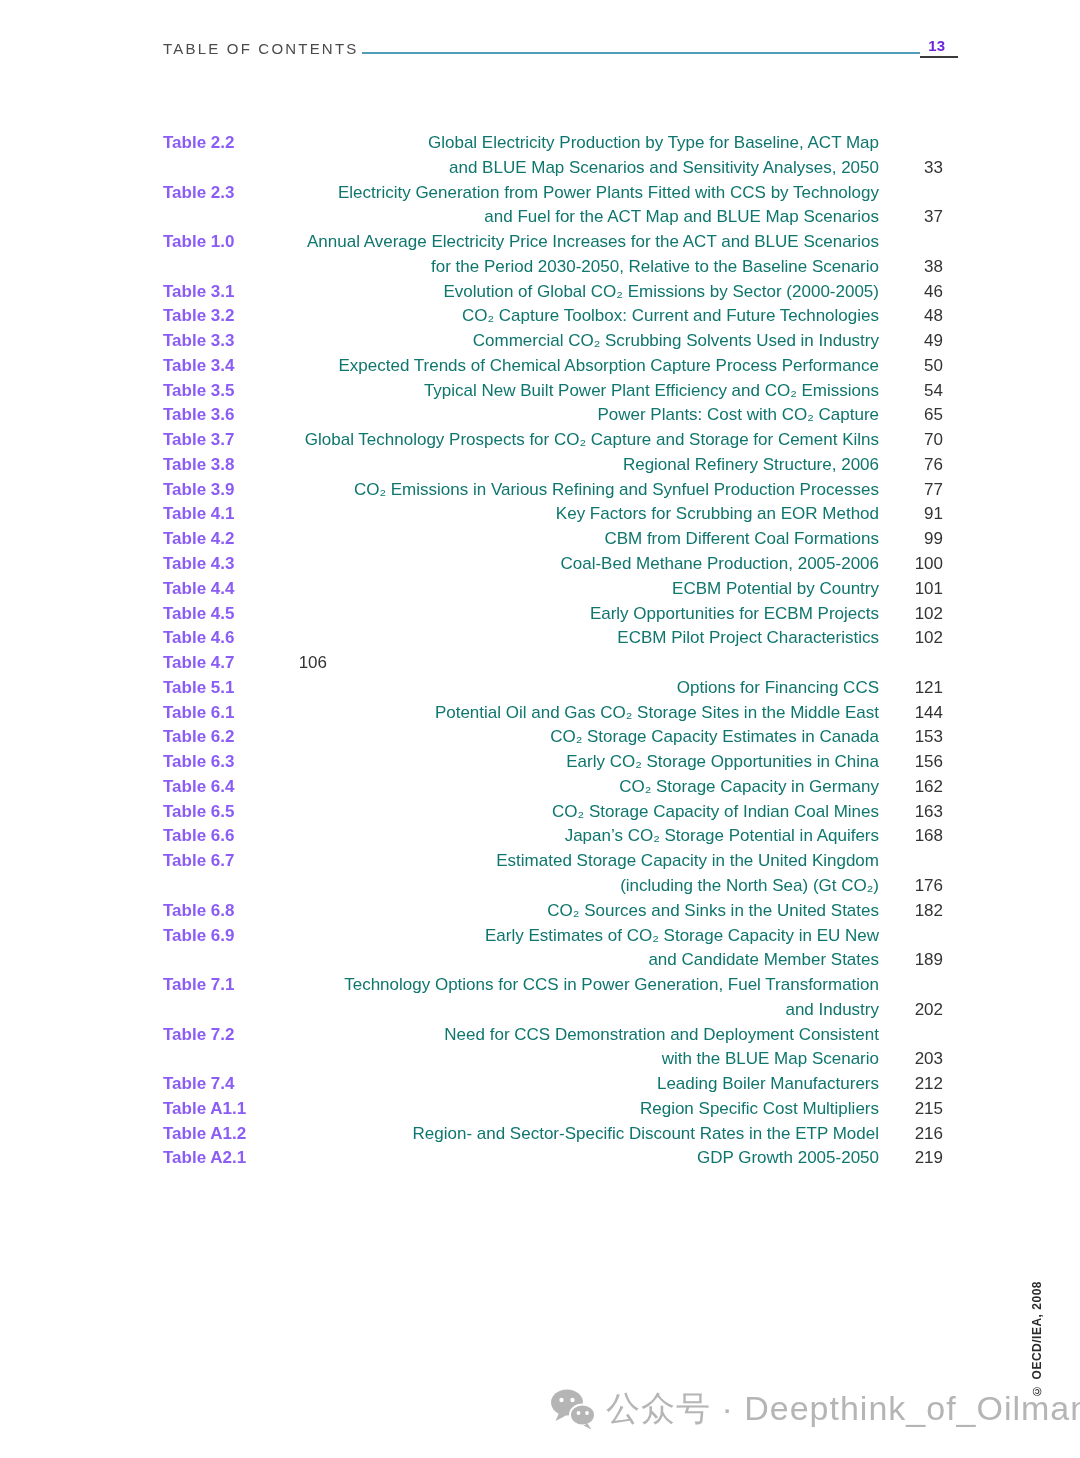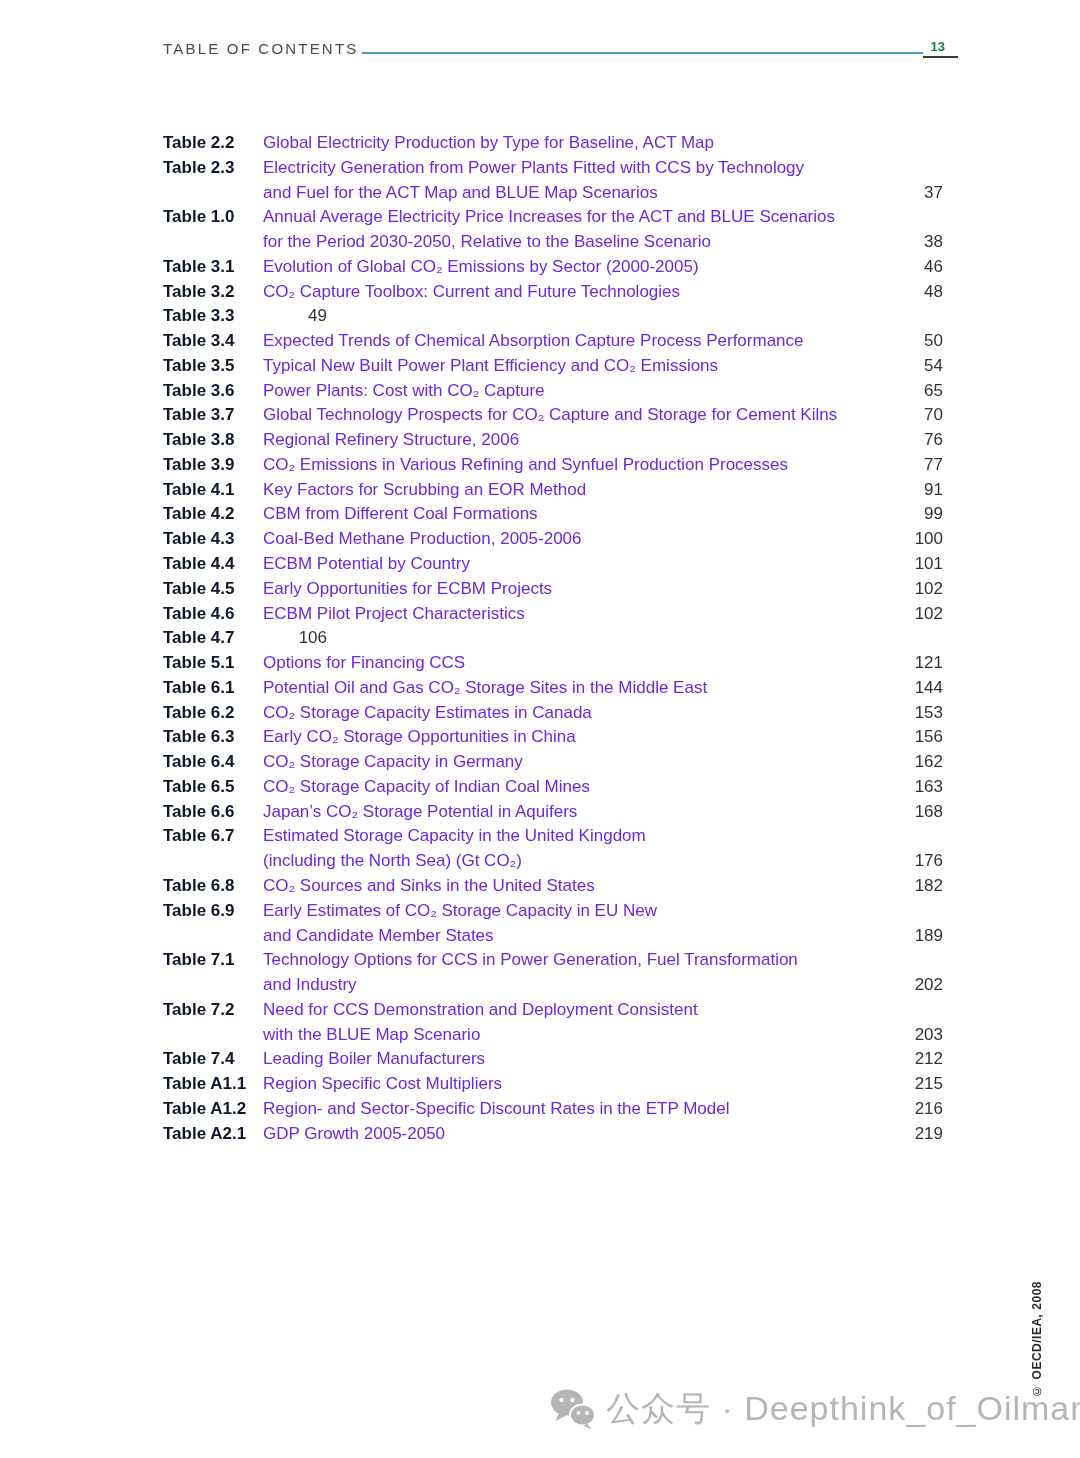--- a/index.html
+++ b/index.html
@@ -31,50 +31,51 @@
     padding-bottom: 1px;
   }
   .header-rule {
     flex: 1;
     height: 2px;
     background: #4f9db8;
     margin: 0 0 4px 4px;
     align-self: flex-end;
   }
   .header-page {
-    font-size: 13px;
+    font-size: 15px;
     font-weight: bold;
-    color: #15803d;
+    color: #6d28d9;
     border-bottom: 2px solid #3a3a3a;
     padding: 0 13px 2px 8px;
   }
 
   
   .toc {
     position: absolute;
     left: 163px;
     top: 131px;
     width: 780px;
   }
   .toc-line {
     display: flex;
     line-height: 24.77px;
     font-size: 17px;
   }
   .toc-label {
     width: 100px;
     flex: 0 0 100px;
     font-weight: bold;
-    color: #0f172a;
+    color: #8b5cf6;
   }
   .toc-text {
     flex: 1;
-    color: #6d28d9;
+    color: #0f766e;
     white-space: nowrap;
     overflow: hidden;
+    text-align: right;
   }
   .toc-page {
     flex: 0 0 64px;
     text-align: right;
     color: #333333;
   }
 
   
   .copyright-vertical {
     position: absolute;
@@ -117,20 +118,25 @@
     <span class="header-page">13</span>
   </header>
 
   <main class="toc">
     <div class="toc-line">
       <span class="toc-label">Table 2.2</span>
       <span class="toc-text">Global Electricity Production by Type for Baseline, ACT Map</span>
       <span class="toc-page"></span>
     </div>
 
+    <div class="toc-line">
+      <span class="toc-label"></span>
+      <span class="toc-text">and BLUE Map Scenarios and Sensitivity Analyses, 2050</span>
+      <span class="toc-page">33</span>
+    </div>
 
     <div class="toc-line">
       <span class="toc-label">Table 2.3</span>
       <span class="toc-text">Electricity Generation from Power Plants Fitted with CCS by Technology</span>
       <span class="toc-page"></span>
     </div>
 
     <div class="toc-line">
       <span class="toc-label"></span>
       <span class="toc-text">and Fuel for the ACT Map and BLUE Map Scenarios</span>
@@ -156,20 +162,21 @@
     </div>
 
     <div class="toc-line">
       <span class="toc-label">Table 3.2</span>
       <span class="toc-text">CO₂ Capture Toolbox: Current and Future Technologies</span>
       <span class="toc-page">48</span>
     </div>
 
     <div class="toc-line">
       <span class="toc-label">Table 3.3</span>
+      <span class="toc-text">Commercial CO₂ Scrubbing Solvents Used in Industry</span>
       <span class="toc-page">49</span>
     </div>
 
     <div class="toc-line">
       <span class="toc-label">Table 3.4</span>
       <span class="toc-text">Expected Trends of Chemical Absorption Capture Process Performance</span>
       <span class="toc-page">50</span>
     </div>
 
     <div class="toc-line">

